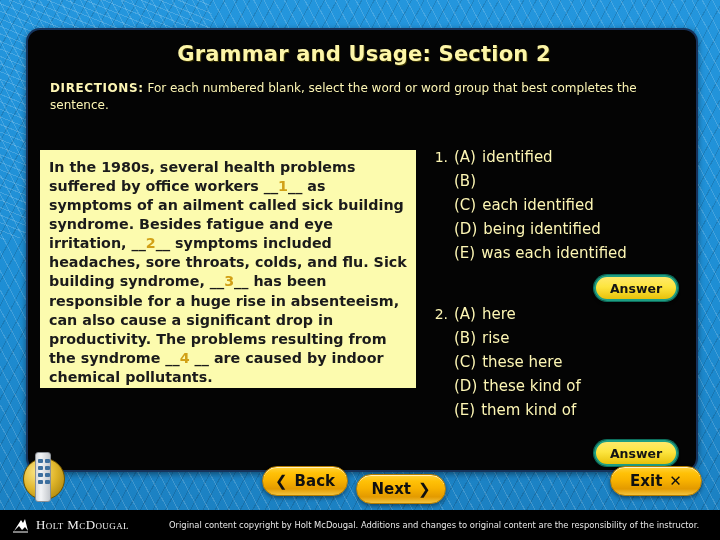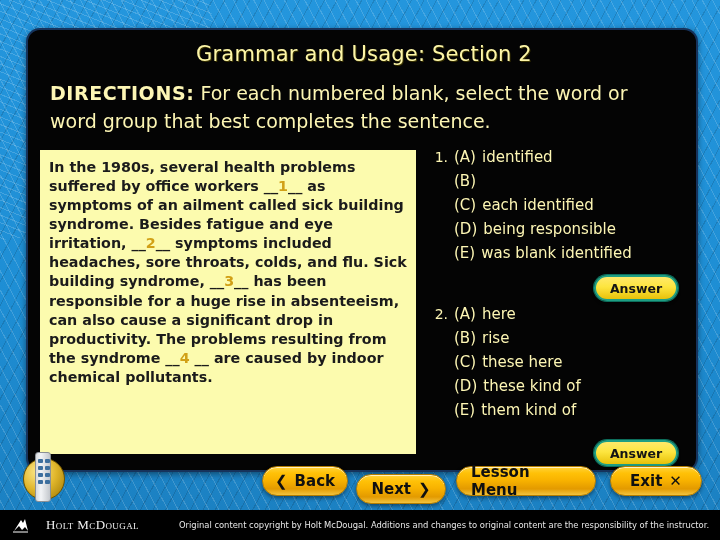--- a/index.html
+++ b/index.html
@@ -49,46 +49,46 @@
     overflow: hidden;
   }
 
   #slide-title {
     position: absolute;
     left: 4px; right: 0;
     top: 12px;
     text-align: center;
     color: #fdf6a8;
     font-size: 21px;
-    font-weight: normal;
+    font-weight: bold;
     letter-spacing: 0.2px;
     text-shadow: 1px 1px 0 #3a3300;
   }
 
   #directions {
     position: absolute;
     left: 22px;
     top: 50px;
     width: 622px;
     color: #fdf6b4;
-    font-size: 19px;
+    font-size: 12px;
     line-height: 1.45;
   }
   #directions .lead {
     font-weight: bold;
     letter-spacing: 0.6px;
   }
 
   
   #passage {
     position: absolute;
     left: 12px;
     top: 120px;
     width: 376px;
-    height: 304px;
+    height: 238px;
     background: #fcfbae;
     color: #1b1b1b;
     font-size: 14.3px;
     line-height: 1.335;
     padding: 8px 9px 6px 9px;
     box-sizing: border-box;
     font-weight: 600;
   }
   #passage .blank {
     color: #d1a016;
@@ -226,21 +226,21 @@
     align-items: center;
     padding-left: 12px;
     box-sizing: border-box;
   }
   #footer-brand {
     color: #f2f2f2;
     font-family: "Liberation Serif", "DejaVu Serif", serif;
     font-size: 13px;
     letter-spacing: 0.4px;
     font-variant: small-caps;
-    margin-left: 16px;
+    margin-left: 6px;
     white-space: nowrap;
   }
   #footer-copy {
     color: #e8e8e8;
     font-size: 8.4px;
     margin-left: 40px;
     white-space: nowrap;
   }
   #footer-mark {
     width: 18px; height: 16px;
@@ -279,26 +279,26 @@
           <span class="qlabel">(B)</span>
         </div>
         <div class="qrow">
           <span class="qnum blank-num">.</span>
           <span class="qlabel">(C)</span>
           <span class="qtext">each identified</span>
         </div>
         <div class="qrow">
           <span class="qnum blank-num">.</span>
           <span class="qlabel">(D)</span>
-          <span class="qtext">being responsible</span>
+          <span class="qtext">being identified</span>
         </div>
         <div class="qrow">
           <span class="qnum blank-num">.</span>
           <span class="qlabel">(E)</span>
-          <span class="qtext">was blank identified</span>
+          <span class="qtext">was each identified</span>
         </div>
       </div>
 
       <div class="qblock" id="q2-wrap">
         <div class="qrow">
           <span class="qnum">2.</span>
           <span class="qlabel">(A)</span>
           <span class="qtext">here</span>
         </div>
         <div class="qrow">
@@ -345,23 +345,20 @@
   </div>
 
   <div id="navbar">
     <div class="nav-btn" id="nav-back">
       <span class="nav-glyph">❮</span>
       <span>Back</span>
     </div>
     <div class="nav-btn" id="nav-next">
       <span>Next</span>
       <span class="nav-glyph">❯</span>
-    </div>
-    <div class="nav-btn" id="nav-lesson">
-      <span>Lesson Menu</span>
     </div>
     <div class="nav-btn" id="nav-exit">
       <span>Exit</span>
       <span class="nav-glyph">✕</span>
     </div>
   </div>
 
   <div id="footer">
     <div id="footer-mark">
       <svg width="18" height="16" viewBox="0 0 18 16" aria-hidden="true">

